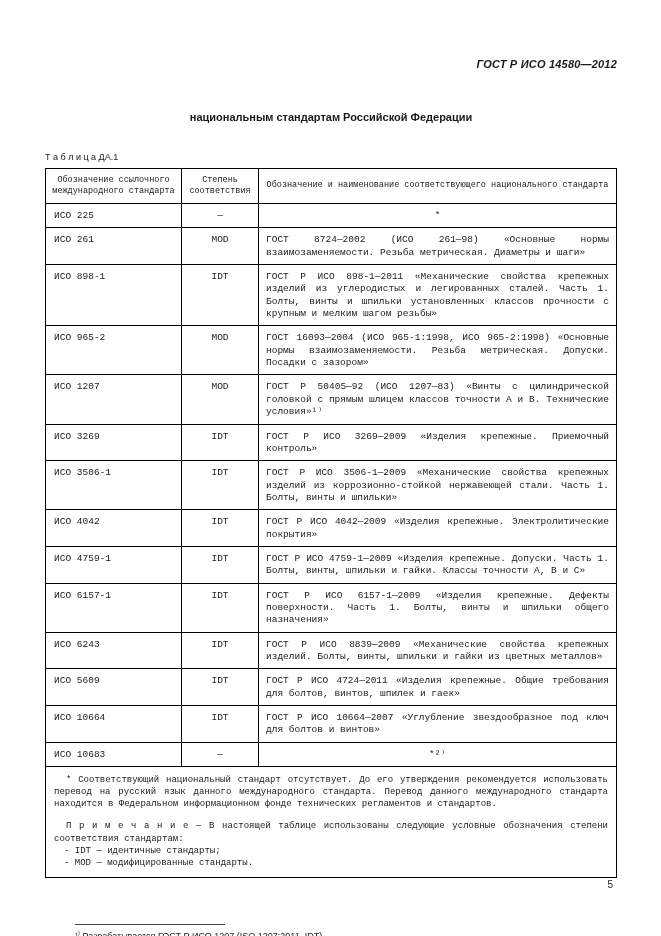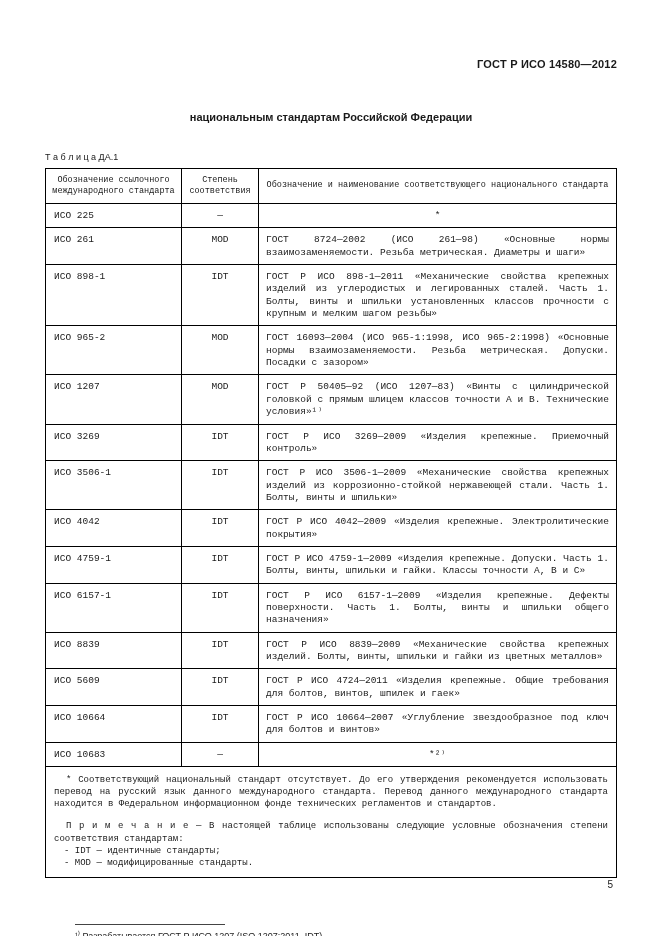--- a/index.html
+++ b/index.html
@@ -12,20 +12,21 @@
     color: #1a1a1a;
     -webkit-font-smoothing: antialiased;
   }
   .page { padding: 58px 44px 0 45px; }
 
   .doc-header {
     text-align: right;
     font-weight: bold;
     font-size: 11px;
     letter-spacing: .2px;
+    font-style: italic;
   }
 
   .appendix {
     margin-top: 22px;
     margin-left: 231px;
     font-weight: bold;
     font-size: 10.5px;
     line-height: 1.3;
   }
 
@@ -162,21 +163,21 @@
         <td class="c1">ИСО 4759-1</td>
         <td class="c2">IDT</td>
         <td class="c3">ГОСТ Р ИСО 4759-1—2009 «Изделия крепежные. Допуски. Часть 1. Болты, винты, шпильки и гайки. Классы точности А, В и С»</td>
       </tr>
       <tr>
         <td class="c1">ИСО 6157-1</td>
         <td class="c2">IDT</td>
         <td class="c3">ГОСТ Р ИСО 6157-1—2009 «Изделия крепежные. Дефекты поверхности. Часть 1. Болты, винты и шпильки общего назначения»</td>
       </tr>
       <tr>
-        <td class="c1">ИСО 8839</td>
+        <td class="c1">ИСО 6243</td>
         <td class="c2">IDT</td>
         <td class="c3">ГОСТ Р ИСО 8839—2009 «Механические свойства крепежных изделий. Болты, винты, шпильки и гайки из цветных металлов»</td>
       </tr>
       <tr>
         <td class="c1">ИСО 5609</td>
         <td class="c2">IDT</td>
         <td class="c3">ГОСТ Р ИСО 4724—2011 «Изделия крепежные. Общие требования для болтов, винтов, шпилек и гаек»</td>
       </tr>
       <tr>
         <td class="c1">ИСО 10664</td>

